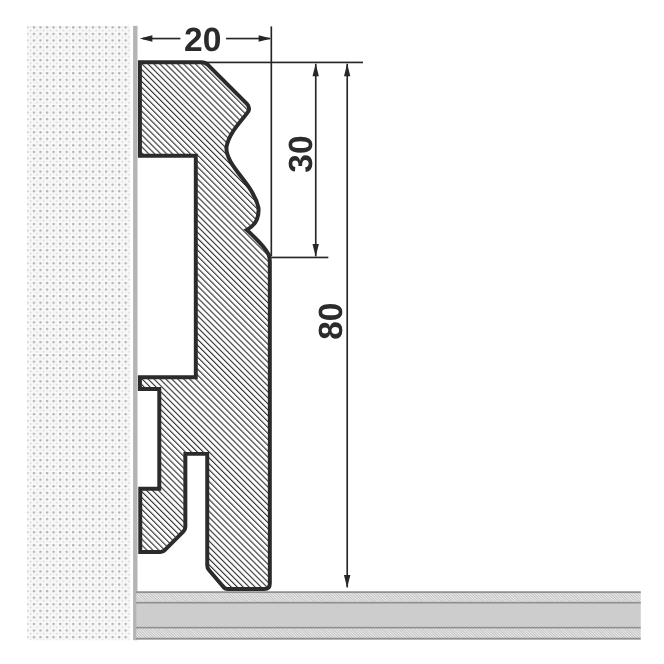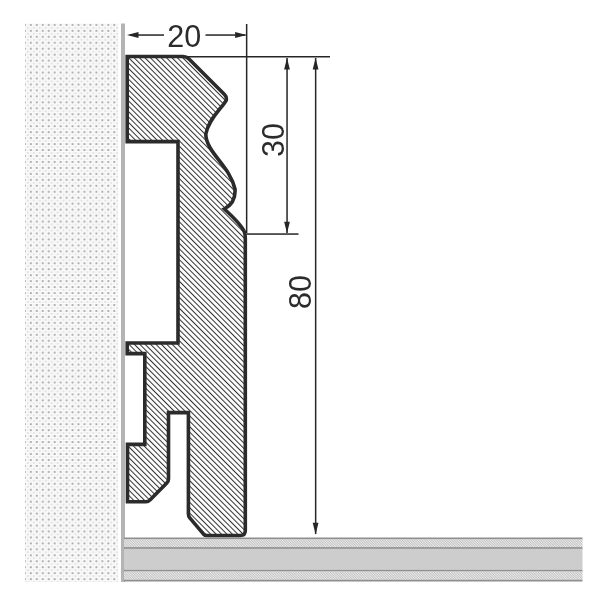--- a/index.html
+++ b/index.html
@@ -1,16 +1,16 @@
 <!DOCTYPE html>
 <html><head>
 <meta charset="utf-8">
 <style>
   html,body{margin:0;padding:0;background:#ffffff;}
-  #stage{width:604px;height:604px;position:relative;font-family:"Liberation Sans", sans-serif;}
+  #stage{width:604px;height:604px;position:relative;font-family:"Liberation Sans", sans-serif;font-weight:bold;}
 </style>
 </head>
 <body>
 <div id="stage">
 <svg width="604" height="604" viewBox="0 0 604 604" xmlns="http://www.w3.org/2000/svg">
   <defs>
 
     <pattern id="dots" width="5.96" height="5.96" patternUnits="userSpaceOnUse">
       <rect width="5.96" height="5.96" fill="#fbfbfb"></rect>
       <rect x="0.1" y="0.1" width="1.9" height="1.9" fill="#a9a9a9"></rect>

